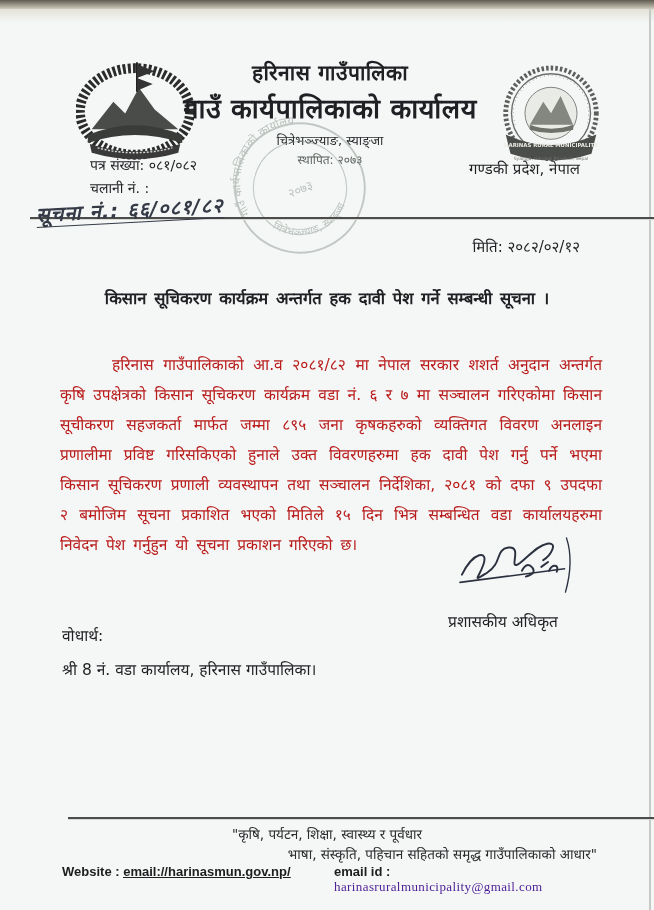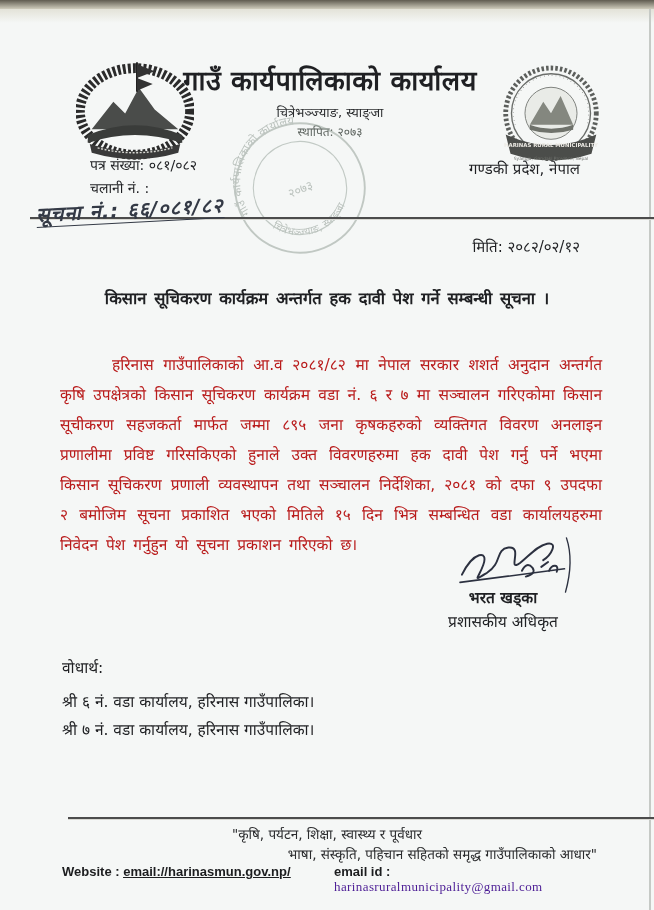--- a/index.html
+++ b/index.html
@@ -41,21 +41,21 @@
          font-size:16.5px;font-weight:700;word-spacing:2px;}
 
   .body-par{position:absolute;left:60px;top:350px;width:542px;font-size:15.5px;
          line-height:30px;text-align:justify;text-indent:52px;word-spacing:3px;color:#b91c1c;}
 
   .sig-scribble{position:absolute;left:450px;top:534px;width:140px;height:60px;}
   .sig-name{position:absolute;left:438px;top:586px;width:130px;text-align:center;
          font-size:15.5px;font-weight:600;}
   .sig-title{position:absolute;left:426px;top:610px;width:154px;text-align:center;font-size:15.5px;}
 
-  .cc-block{position:absolute;left:62px;top:622px;font-size:15.5px;line-height:28px;margin-top:32px;}
+  .cc-block{position:absolute;left:62px;top:622px;font-size:15.5px;line-height:28px;}
   .cc-label{margin-bottom:6px;}
 
   .motto1{position:absolute;left:57px;top:825px;width:540px;text-align:center;font-size:13.5px;color:#2a2b2d;}
   .motto2{position:absolute;left:57px;top:845px;width:540px;text-align:right;font-size:13.5px;color:#2a2b2d;}
 
   .webrow{position:absolute;left:62px;top:864px;width:540px;font-size:13px;
           font-family:"Liberation Sans",sans-serif;}
   .web-label{font-weight:700;color:#1c1d1f;}
   .web-url{font-weight:700;color:#1c1d1f;text-decoration:underline;cursor:pointer;}
   .email-part{position:absolute;left:272px;top:0;}
@@ -77,20 +77,21 @@
     <ellipse cx="60" cy="60" rx="47" ry="35" fill="#f5f7f6"></ellipse>
     <path d="M16 78 L38 50 L50 62 L64 36 L80 58 L104 78 Z" fill="#4a4c4a"></path>
     <path d="M12 84 Q60 64 108 84 L108 92 Q60 76 12 92 Z" fill="#3a3c3a"></path>
     <path d="M62 10 L62 40" stroke="#222" stroke-width="2" fill="none"></path>
     <path d="M62 12 L80 19 L62 26 L78 32 L62 39 Z" fill="#333"></path>
     <path d="M14 93 Q60 108 106 93 L104 102 Q60 115 16 102 Z" fill="#3a3a3a"></path>
     <path d="M22 97 Q60 107 98 97" stroke="#d9d9d3" stroke-width="1.4" fill="none" stroke-dasharray="2 1.6"></path>
   </svg>
 
   <div class="head-center">
+    <div class="muni-name">हरिनास गाउँपालिका</div>
     <div class="office-name">गाउँ कार्यपालिकाको कार्यालय</div>
     <div class="addr">चित्रेभञ्ज्याङ, स्याङ्जा</div>
     <div class="estd">स्थापित: २०७३</div>
   </div>
 
   <svg class="seal" viewBox="0 0 110 116">
     <circle cx="55" cy="50" r="47" fill="none" stroke="#5c5f5c" stroke-width="5" stroke-dasharray="2.6 2.2"></circle>
     <circle cx="55" cy="50" r="41" fill="none" stroke="#6a6d6a" stroke-width="1.4"></circle>
     <circle cx="55" cy="50" r="27" fill="#e9ebe7" stroke="#7c7f7b" stroke-width="1"></circle>
     <path d="M33 62 L47 38 L55 50 L65 32 L78 62 Z" fill="#84877f"></path>
@@ -137,27 +138,25 @@
 
   <svg class="sig-scribble" viewBox="0 0 140 62">
     <g fill="none" stroke="#2c3140" stroke-width="2" stroke-linecap="round">
       <path d="M10 42 C 22 18, 38 16, 32 32 C 27 46, 20 50, 36 40 C 52 30, 44 16, 58 14 C 74 12, 56 40, 70 30 C 80 22, 88 12, 98 10 C 110 8, 102 22, 94 27"></path>
       <path d="M72 38 q 5 -10 11 -3 q 4 6 -7 9"></path>
       <path d="M92 34 l 7 -5 M100 38 c 3 -7 11 -7 8 1"></path>
       <path d="M8 50 L116 36" stroke-width="1.6"></path>
       <path d="M118 4 C 124 22, 122 42, 117 60" stroke-width="1.4"></path>
     </g>
   </svg>
-  <div class="sig-name">भरत खड्का</div>
   <div class="sig-title">प्रशासकीय अधिकृत</div>
 
   <div class="cc-block">
     <div class="cc-label">वोधार्थ:</div>
-    <div>श्री ६ नं. वडा कार्यालय, हरिनास गाउँपालिका।</div>
-    <div>श्री ७ नं. वडा कार्यालय, हरिनास गाउँपालिका।</div>
+    <div>श्री 8 नं. वडा कार्यालय, हरिनास गाउँपालिका।</div>
   </div>
 
   <div class="rule2"></div>
   <div class="motto1">"कृषि, पर्यटन, शिक्षा, स्वास्थ्य र पूर्वधार</div>
   <div class="motto2">भाषा, संस्कृति, पहिचान सहितको समृद्ध गाउँपालिकाको आधार"</div>
 
   <div class="webrow">
     <span class="web-label">Website :</span>
     <span class="web-url"><a href="#">email://harinasmun.gov.np/</a></span>
     <span class="email-part">

